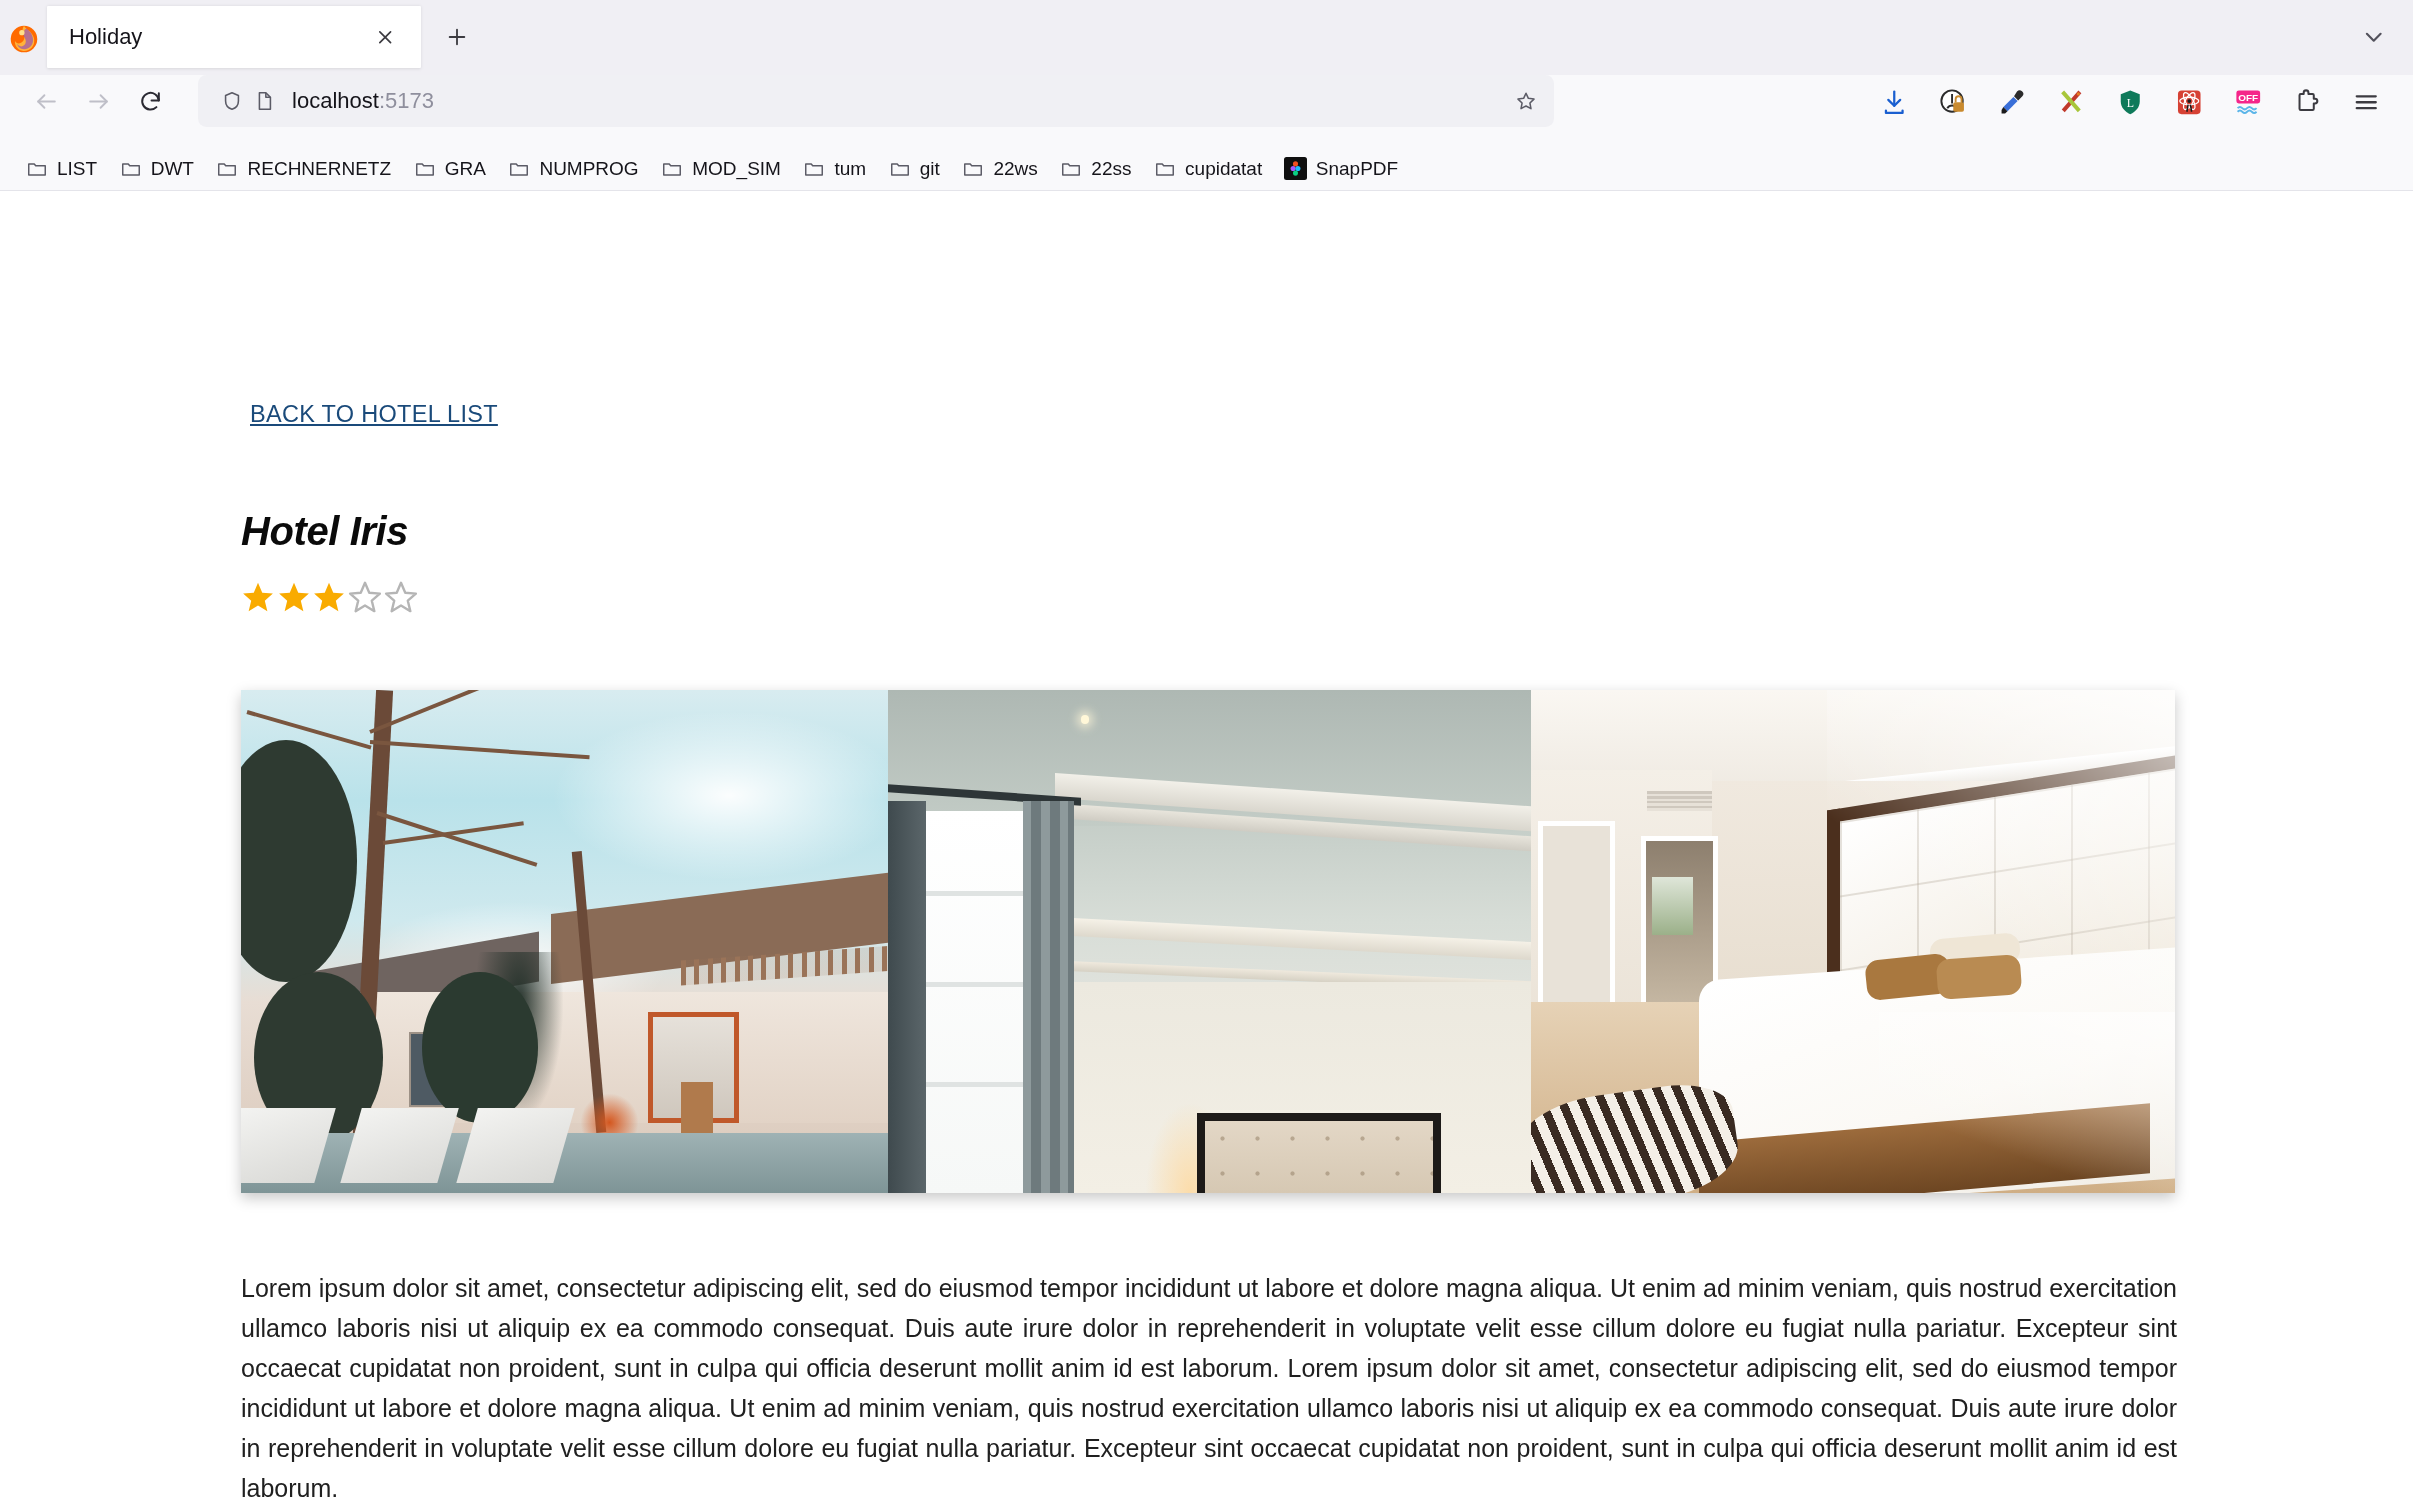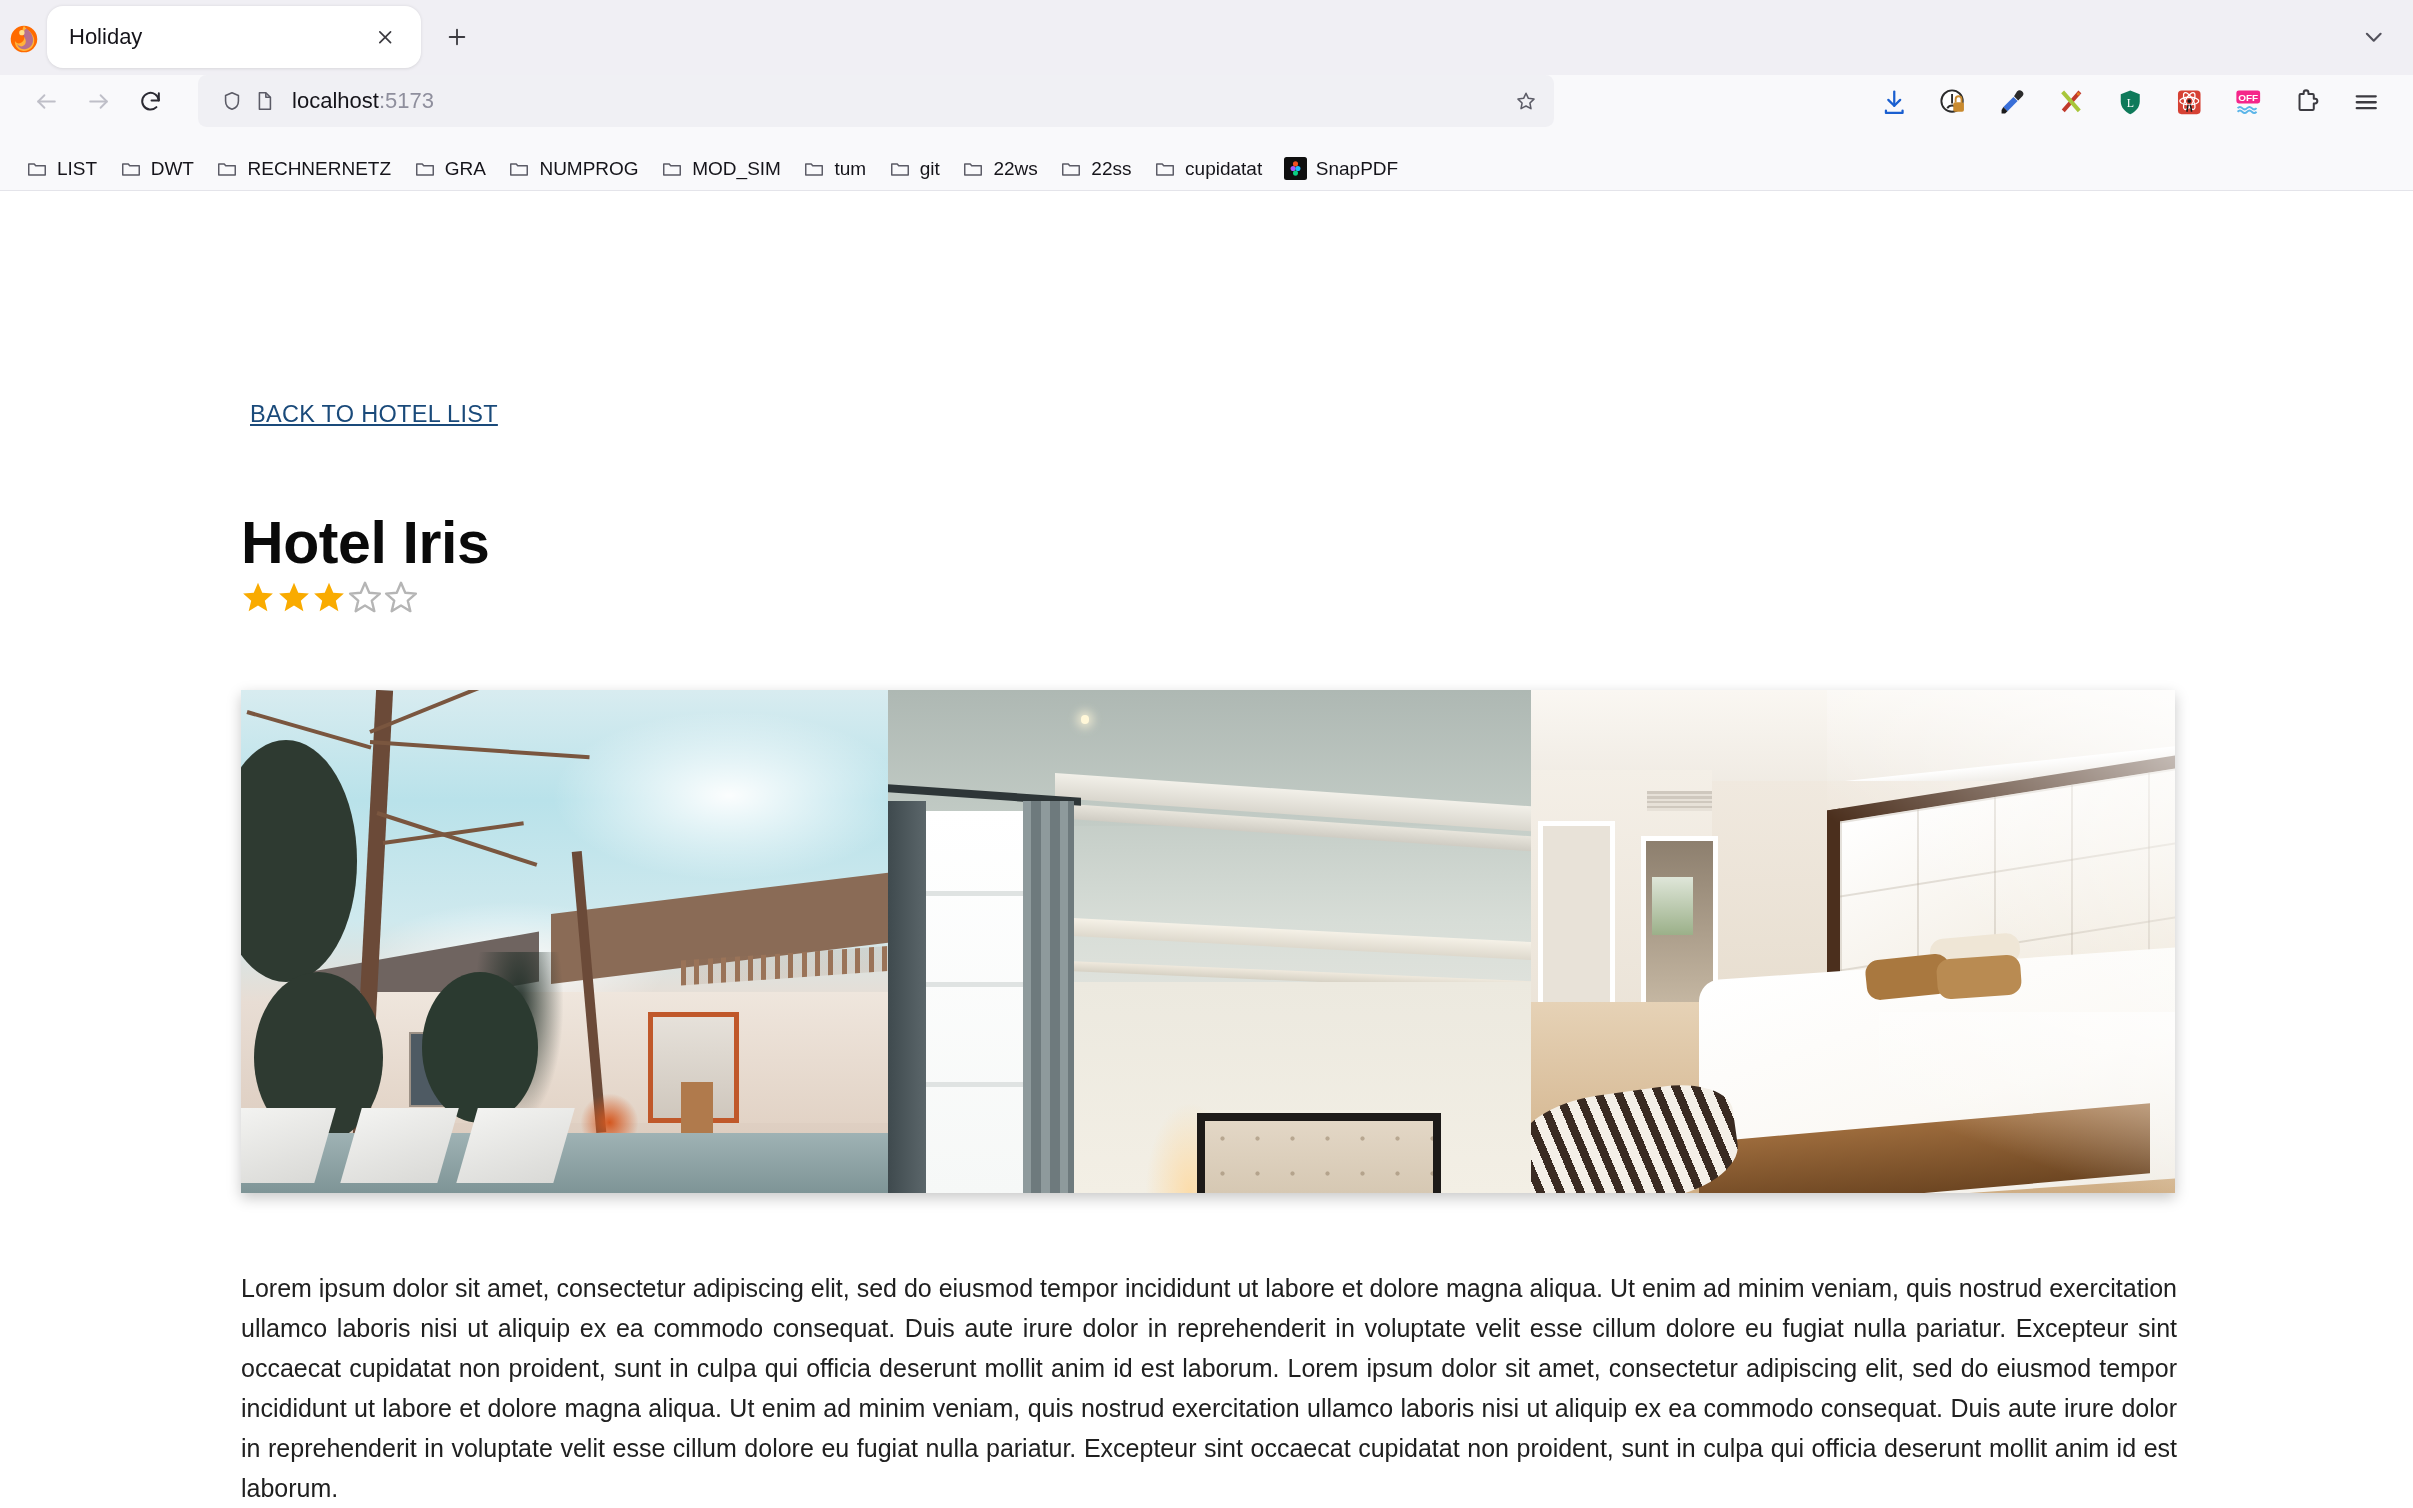--- a/index.html
+++ b/index.html
@@ -26,21 +26,21 @@
     width: 47px; height: 75px;
     display: flex; align-items: center; justify-content: center;
     flex: 0 0 auto;
   }
   .ff-logo svg { width: 34px; height: 34px; }
 
   .tab {
     width: 374px; height: 62px;
     margin-bottom: 6.7px;
     background: #ffffff;
-    border-radius: 16px;
+    border-radius: 1px;
     display: flex; align-items: center;
     padding: 0 17px 0 22px;
     box-shadow: 0 0.8px 3.4px rgba(0,0,0,.10);
     flex: 0 0 auto;
   }
   .tab-title {
     flex: 1 1 auto;
     font-size: 22px;
     color: #15141a;
     white-space: nowrap; overflow: hidden; text-overflow: ellipsis;
@@ -172,24 +172,25 @@
     left: 250px; top: 210px;
     font-size: 23.5px;
     font-weight: 400;
     letter-spacing: 0.3px;
     color: #1a4a7a;
   }
 
   .hotel-title {
     position: absolute;
     left: 241px; top: 318px;
-    font-size: 59px;
+    font-size: 40px;
     font-weight: bold;
     color: #0a0a0a;
     letter-spacing: -0.4px;
+    font-style: italic;
   }
 
   .stars {
     position: absolute;
     left: 241px; top: 389px;
     display: flex; gap: 1.7px;
   }
   .stars svg { width: 34px; height: 34px; display: block; }
 
   .gallery {

